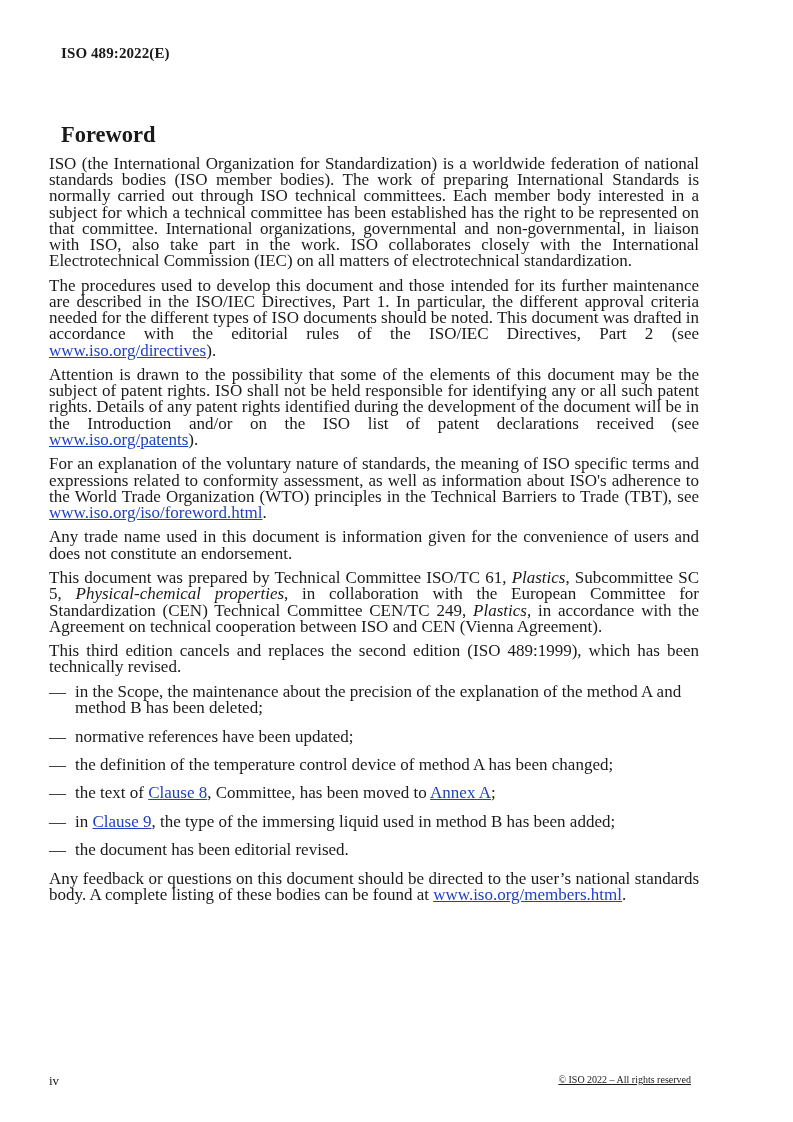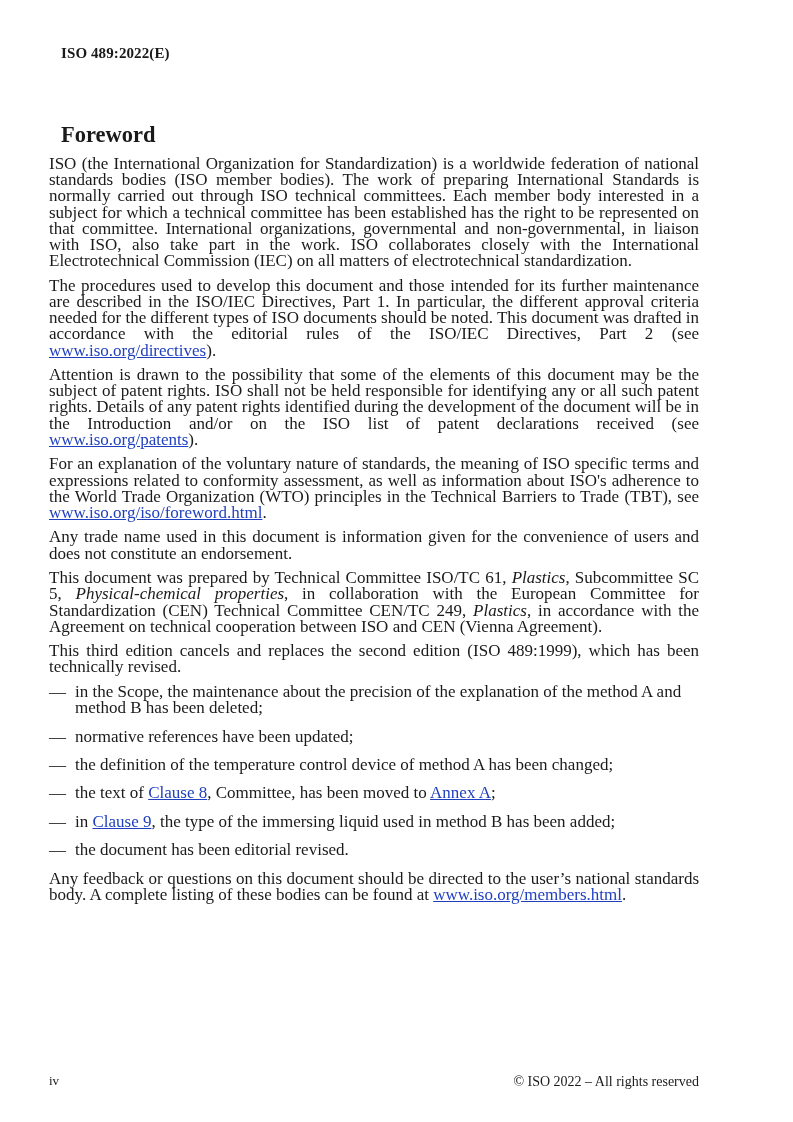--- a/index.html
+++ b/index.html
@@ -30,21 +30,21 @@
       position: relative; padding-left: 26px; margin-bottom: 12.2px;
       text-align: left;
     }
     ul.changes li .dash {
       position: absolute; left: 0; top: 0;
     }
     .footer-page {
       position: absolute; left: 49px; top: 1073px; font-size: 13px;
     }
     .footer-copy {
-      position: absolute; right: 94px; top: 1074px; font-size: 14px;
+      position: absolute; right: 102px; top: 1074px; font-size: 10px; text-decoration: underline;
     }
   </style>
 </head>
 <body>
 
 <div class="header-id">ISO 489:2022(E)</div>
 
 <h1 class="title">Foreword</h1>
 
 <div class="content">

